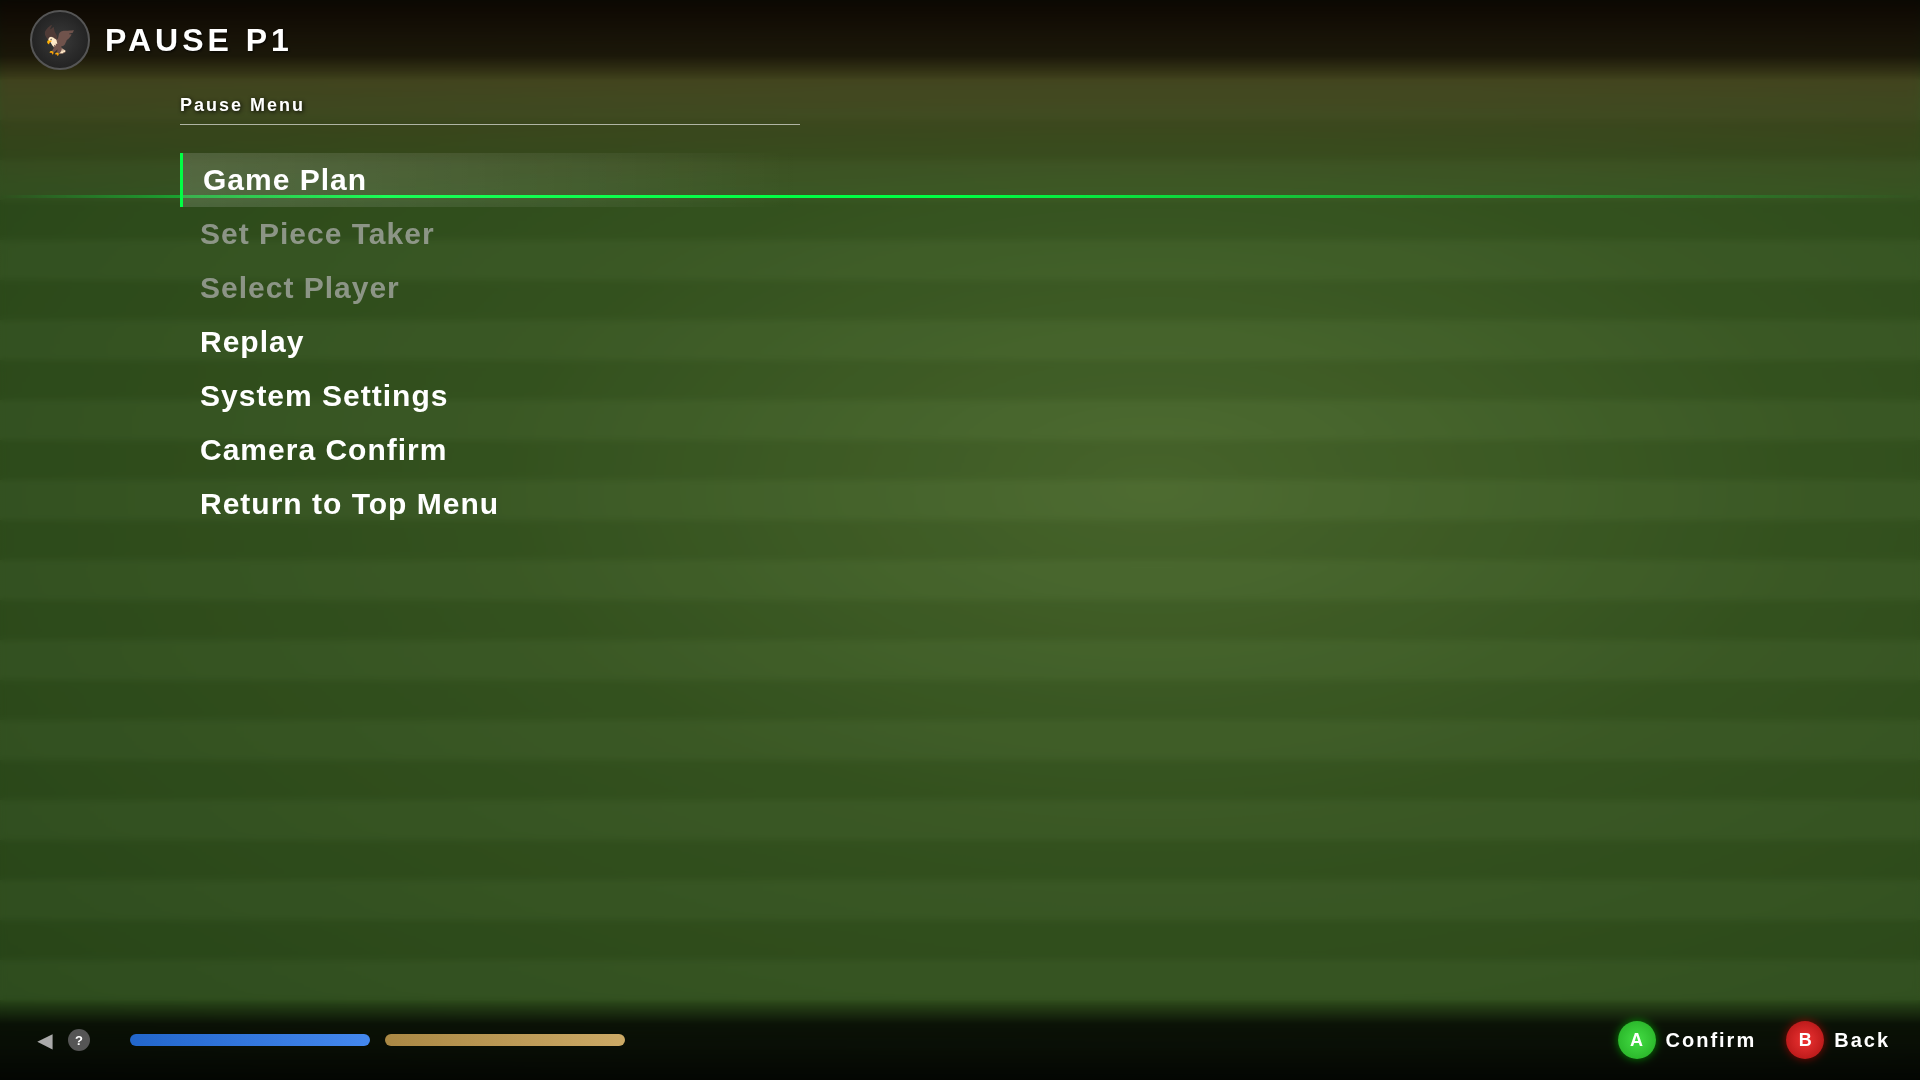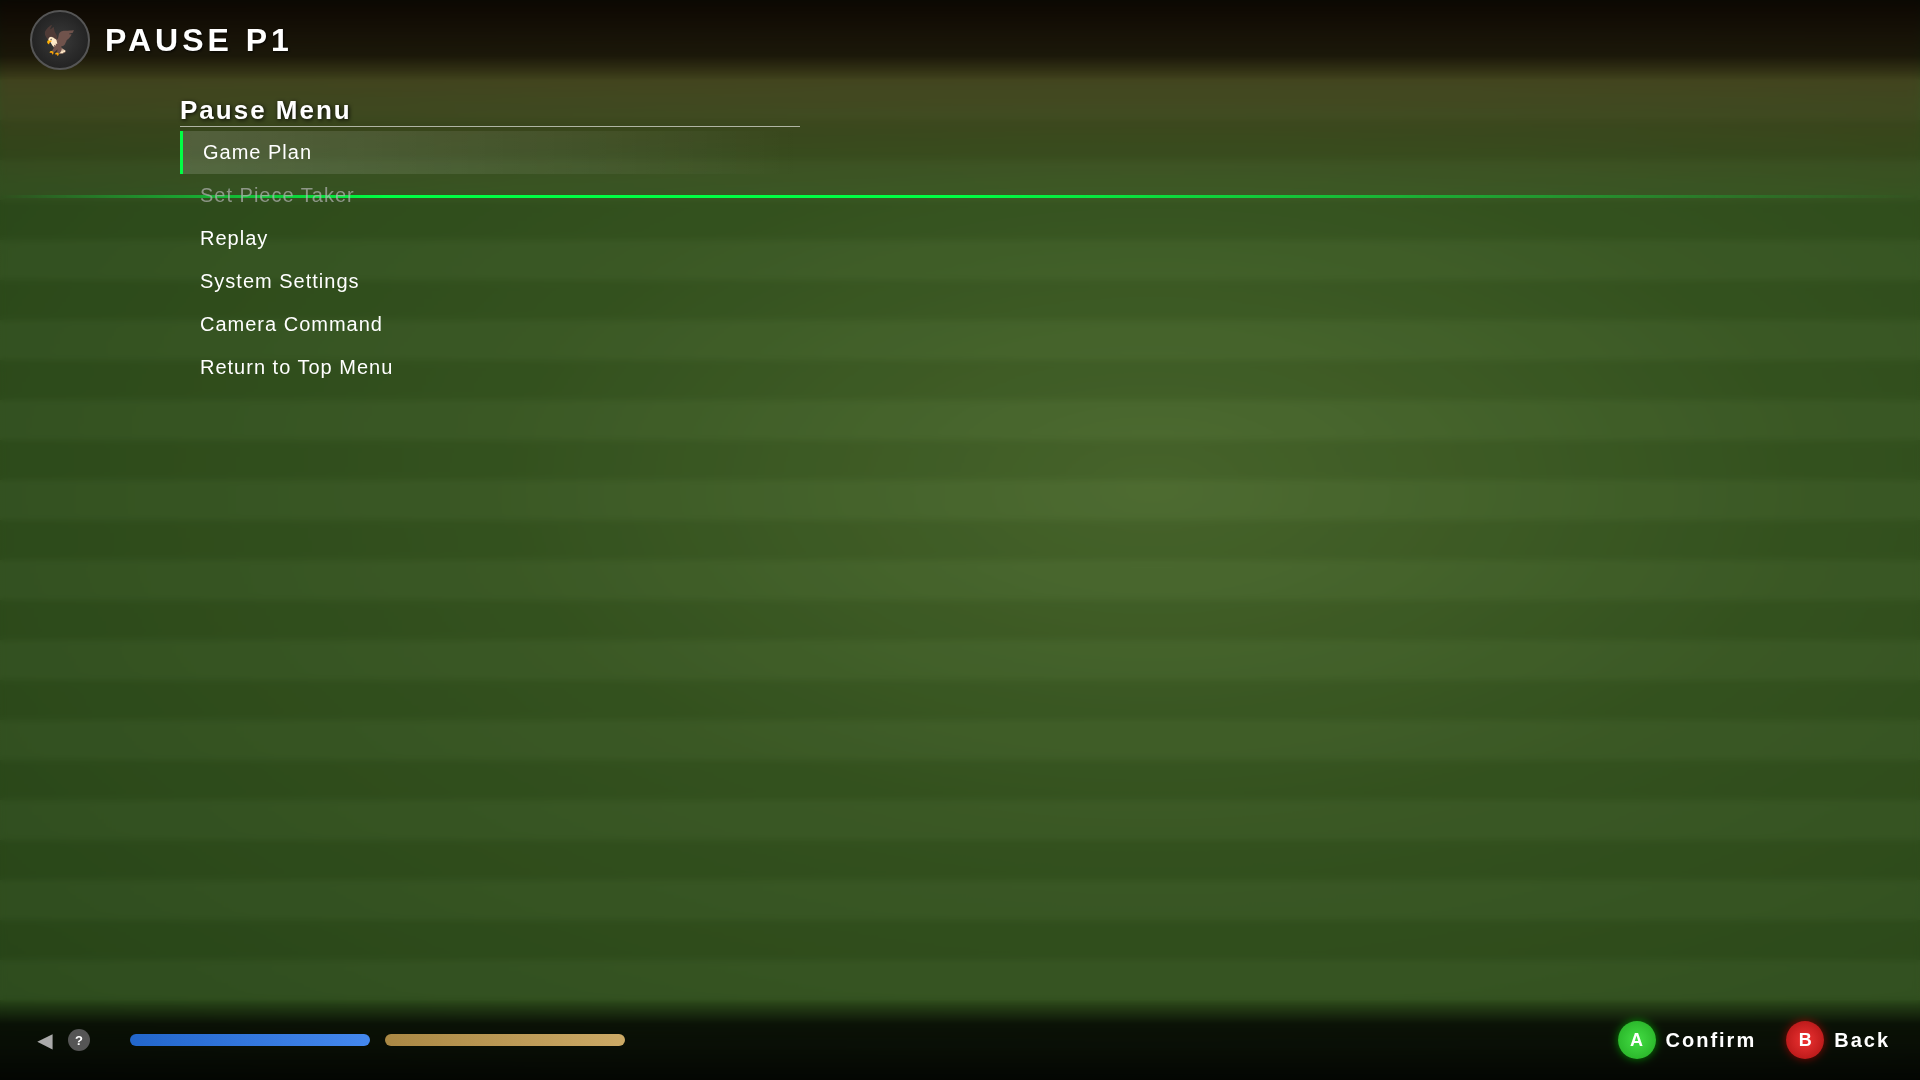--- a/index.html
+++ b/index.html
@@ -99,36 +99,37 @@
     .menu-panel {
       position: absolute;
       top: 95px;
       left: 180px;
       width: 620px;
       z-index: 20;
     }
 
     .menu-title {
       color: #fff;
-      font-size: 26px;
+      font-size: 18px;
       font-weight: bold;
       letter-spacing: 2px;
+      padding-bottom: 8px;
       border-bottom: 1px solid rgba(255,255,255,0.6);
-      margin-bottom: 4px;
+      margin-bottom: 28px;
       text-shadow: 1px 1px 4px rgba(0,0,0,0.9);
     }
 
     .menu-items {
       list-style: none;
     }
 
     .menu-item {
       padding: 10px 20px;
-      font-size: 20px;
-      font-weight: normal;
+      font-size: 30px;
+      font-weight: bold;
       letter-spacing: 1px;
       cursor: pointer;
       position: relative;
     }
 
     .menu-item.dimmed {
       color: rgba(180,180,180,0.7);
     }
 
     .menu-item.normal {
@@ -278,23 +279,24 @@
   <span class="pause-title">PAUSE P1</span>
 </div>
 
 <div class="green-line"></div>
 
 <div class="menu-panel">
   <div class="menu-title">Pause Menu</div>
   <ul class="menu-items">
     <li class="menu-item highlighted">Game Plan</li>
     <li class="menu-item dimmed">Set Piece Taker</li>
+    <li class="menu-item dimmed">Select Player</li>
     <li class="menu-item normal">Replay</li>
     <li class="menu-item normal">System Settings</li>
-    <li class="menu-item normal">Camera Command</li>
+    <li class="menu-item normal">Camera Confirm</li>
     <li class="menu-item normal">Return to Top Menu</li>
   </ul>
 </div>
 
 <div class="bottom-bar">
   <div class="bottom-hint">
     <div class="hint-icon-back">◀</div>
     <div class="hint-icon-question">?</div>
   </div>
 

